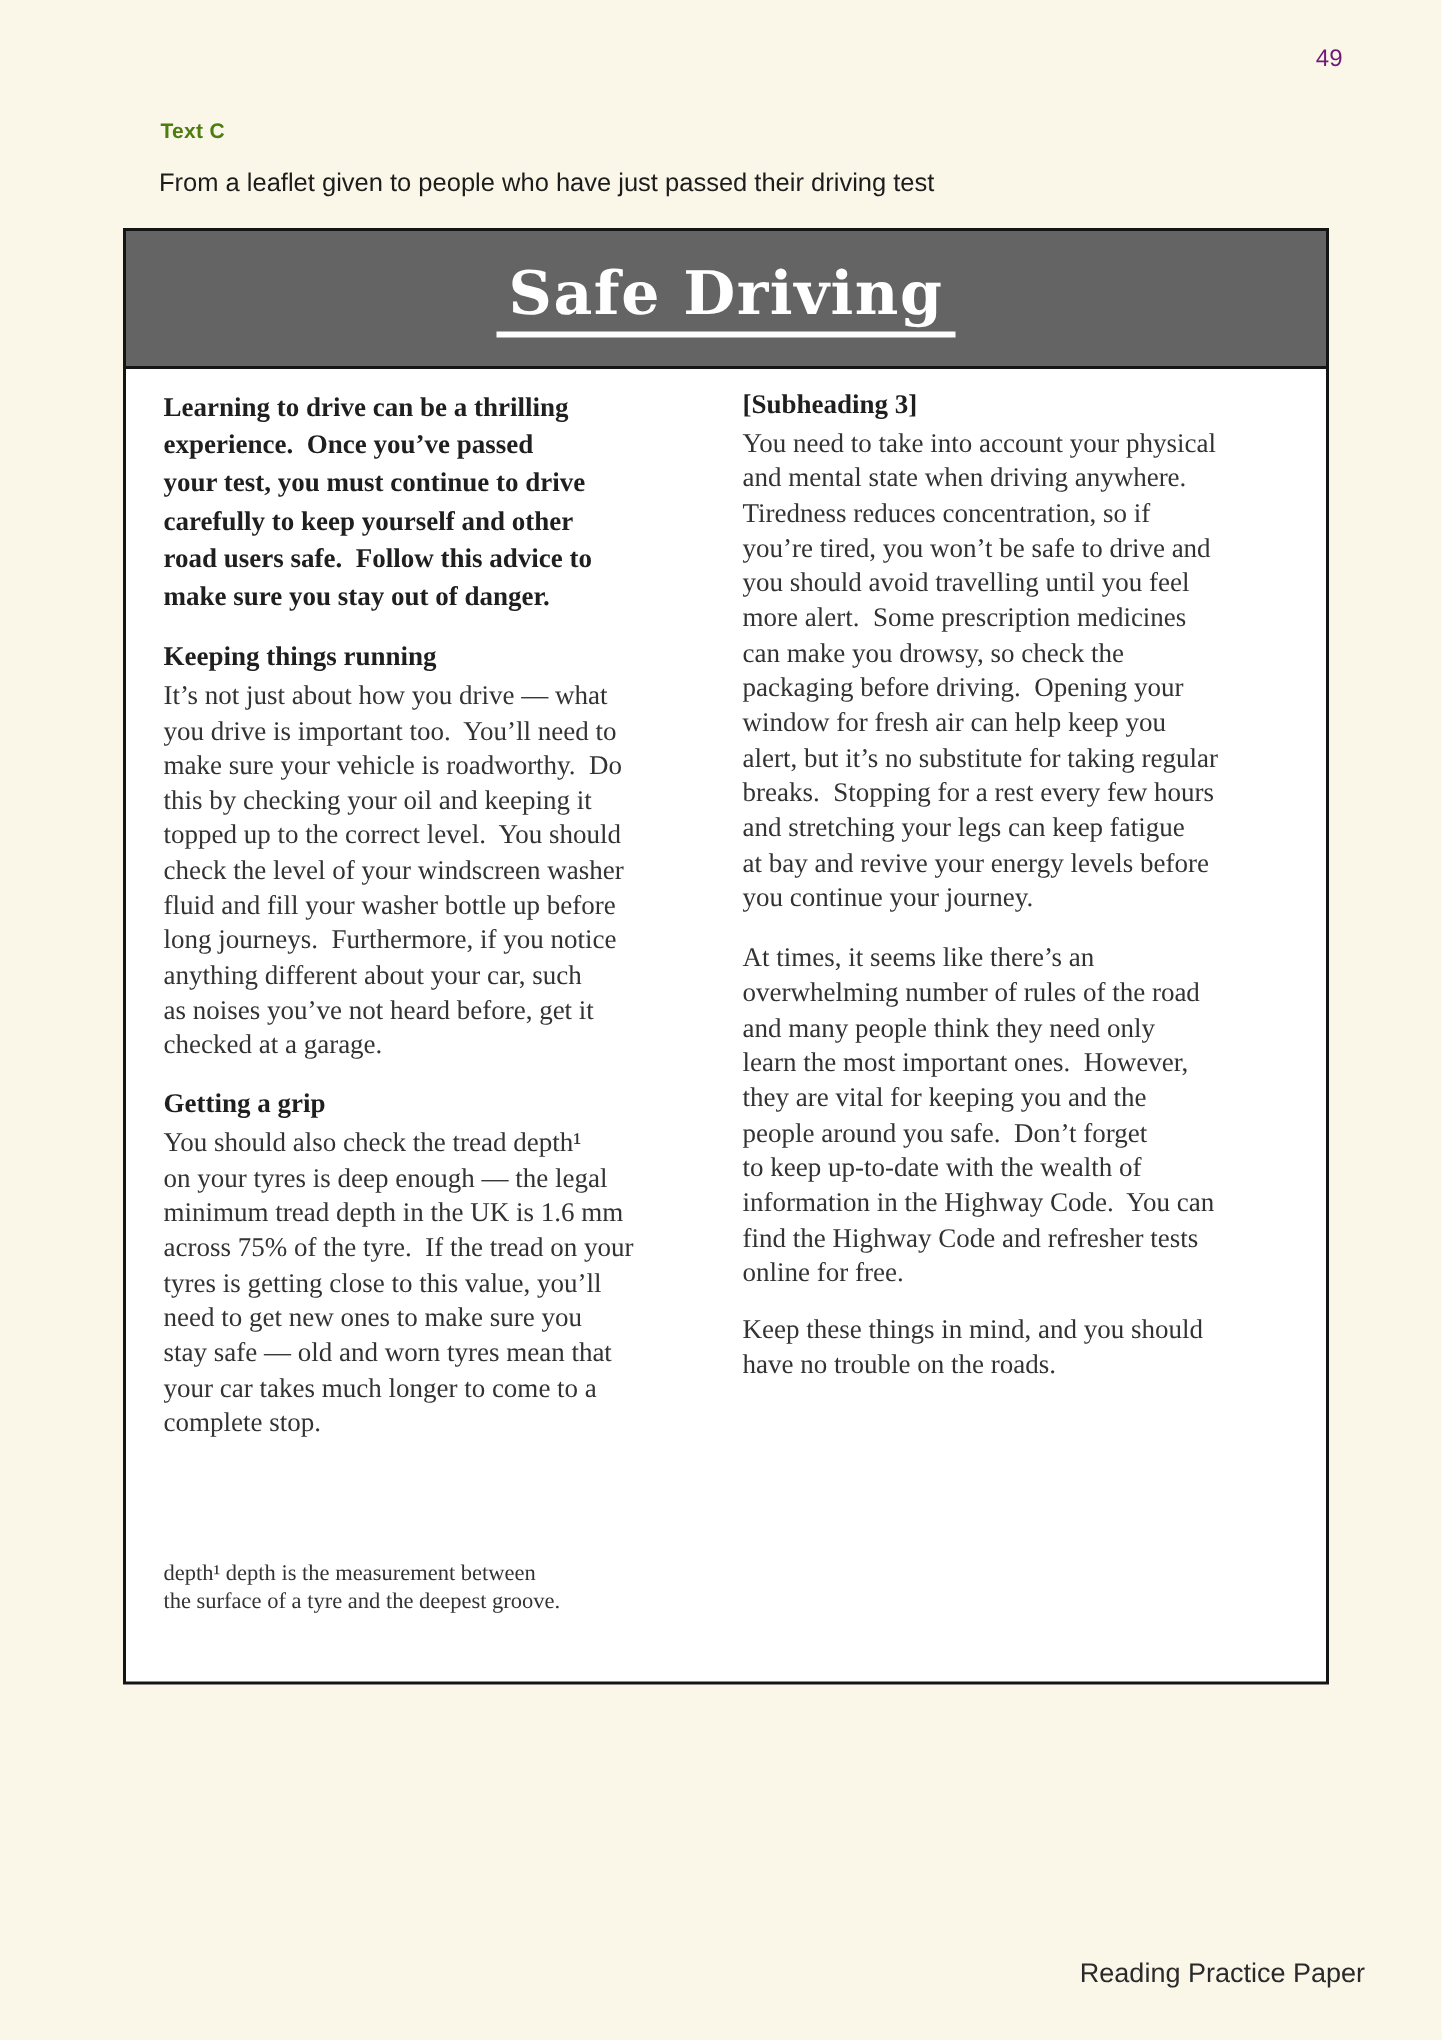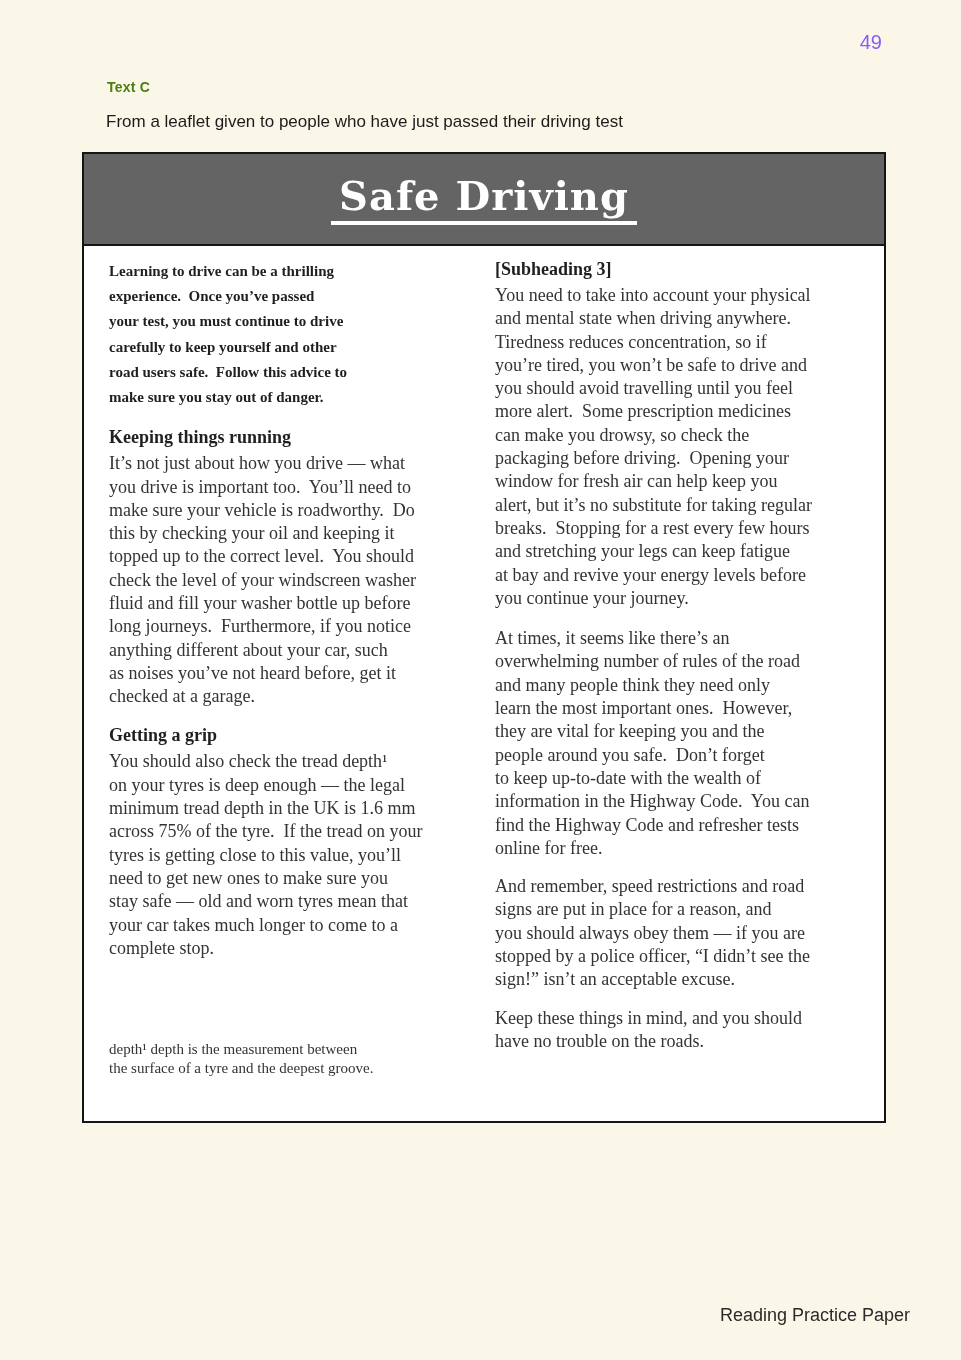--- a/index.html
+++ b/index.html
@@ -8,23 +8,23 @@
     position: relative;
     background: #faf7e9;
     font-family: "Liberation Sans", sans-serif;
     color: #222;
     overflow: hidden;
   }
 
   .page-number {
     position: absolute;
     top: 31px;
-    right: 79px;
-    font-size: 20px;
-    color: #8b5cf6;
+    right: 66px;
+    font-size: 16px;
+    color: #701a75;
   }
 
   .text-label {
     position: absolute;
     left: 107px;
     top: 79px;
     font-size: 14px;
     font-weight: bold;
     color: #4d7c0f;
     letter-spacing: 0.2px;
@@ -74,21 +74,21 @@
     gap: 26px;
     font-family: "Liberation Serif", serif;
     color: #333333;
   }
 
   .col-left  { width: 360px; flex: none; }
   .col-right { width: 373px; flex: none; }
 
   .intro {
     font-weight: bold;
-    font-size: 15px;
+    font-size: 18px;
     line-height: 25.2px;
     color: #1f1f1f;
     white-space: pre-wrap;
   }
 
   .section { margin-top: 17px; }
   .section.first { margin-top: 0; }
 
   .section-heading {
     font-weight: bold;
@@ -207,25 +207,20 @@
 and many people think they need only
 learn the most important ones.  However,
 they are vital for keeping you and the
 people around you safe.  Don’t forget
 to keep up-to-date with the wealth of
 information in the Highway Code.  You can
 find the Highway Code and refresher tests
 online for free.</div>
       </div>
 
-      <div class="para">And remember, speed restrictions and road
-signs are put in place for a reason, and
-you should always obey them — if you are
-stopped by a police officer, “I didn’t see the
-sign!” isn’t an acceptable excuse.</div>
 
       <div class="para">Keep these things in mind, and you should
 have no trouble on the roads.</div>
     </div>
 
   </div>
 </div>
 
 <div class="page-footer">Reading Practice Paper</div>
 

